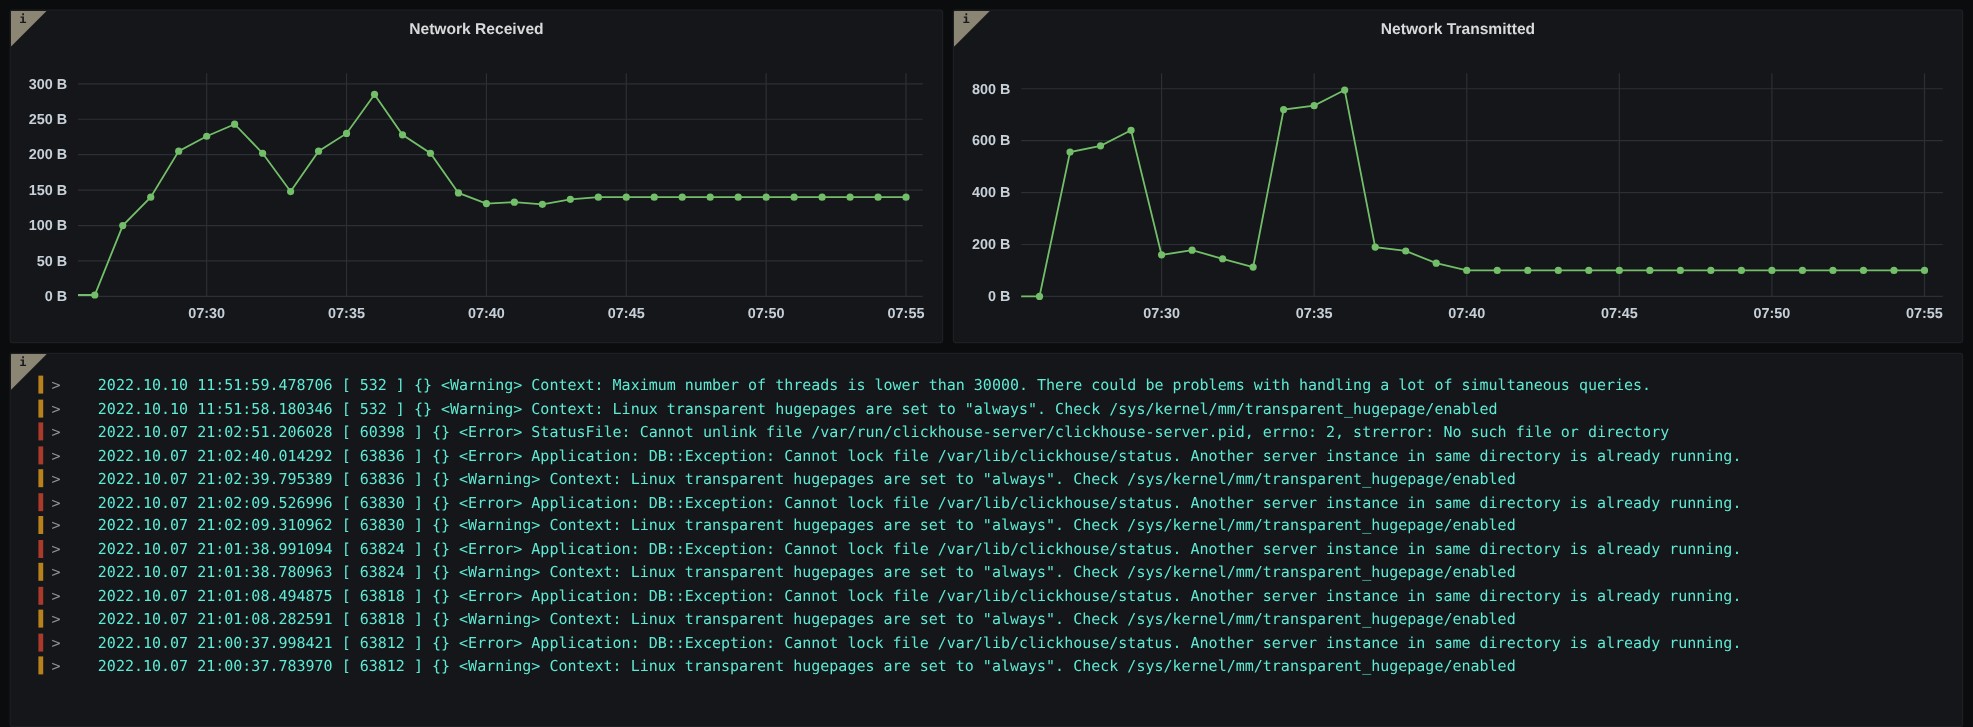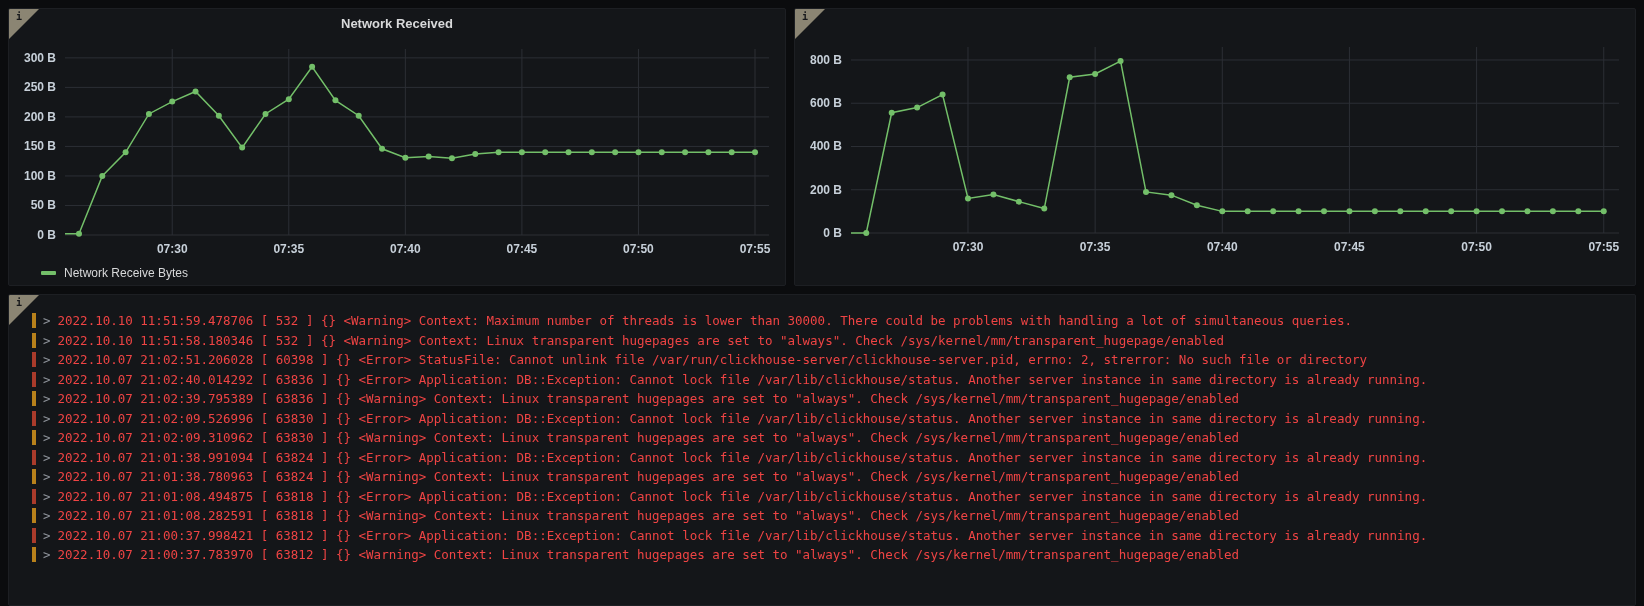--- a/index.html
+++ b/index.html
@@ -75,22 +75,23 @@
     cursor: pointer;
   }
   .level-bar { width: 4px; height: 15px; margin-right: 7px; flex: none; }
   .chevron {
     color: #8e939a;
     font: 12.5px "DejaVu Sans Mono", monospace;
     margin-right: 7px; flex: none;
   }
   .log-text {
     font: 12.5px "DejaVu Sans Mono", monospace;
-    color: #ef4444;
+    color: #5eead4;
     white-space: pre;
+    margin-left: 24px;
   }
 </style>
 </head>
 <body>
 
 <div class="dashboard">
 
   <div class="row-top">
 
     <section class="panel panel-left">
@@ -154,29 +155,28 @@
             <circle cx="582.8344370860927" cy="115.33333333333334" r="3" fill="#73bf69"></circle>
             <circle cx="606.1456953642385" cy="115.33333333333334" r="3" fill="#73bf69"></circle>
             <circle cx="629.4569536423842" cy="115.33333333333334" r="3" fill="#73bf69"></circle>
             <circle cx="652.7682119205299" cy="115.33333333333334" r="3" fill="#73bf69"></circle>
             <circle cx="676.0794701986755" cy="115.33333333333334" r="3" fill="#73bf69"></circle>
             <circle cx="699.3907284768213" cy="115.33333333333334" r="3" fill="#73bf69"></circle>
             <circle cx="722.7019867549669" cy="115.33333333333334" r="3" fill="#73bf69"></circle>
             <circle cx="746.0132450331126" cy="115.33333333333334" r="3" fill="#73bf69"></circle>
           </svg>
       </div>
-      <div class="legend">
-        <span class="swatch" style="background: rgb(115, 191, 105);"></span>
-        <span class="legend-label">Network Receive Bytes</span>
-      </div>
     </section>
 
     <section class="panel panel-right">
       <div class="corner-info">
         <span>i</span>
+      </div>
+      <div class="panel-header">
+        <h2 class="panel-title">Network Transmitted</h2>
       </div>
       <div class="chart-wrap">
         <svg class="chart" viewBox="0 0 840 224">
             <line x1="56" y1="198" x2="824" y2="198" stroke="#2c2f35" stroke-width="1"></line>
             <text x="47" y="202" text-anchor="end" class="tick">0 B</text>
             <line x1="56" y1="154.74418604651163" x2="824" y2="154.74418604651163" stroke="#2c2f35" stroke-width="1"></line>
             <text x="47" y="158.74418604651163" text-anchor="end" class="tick">200 B</text>
             <line x1="56" y1="111.48837209302327" x2="824" y2="111.48837209302327" stroke="#2c2f35" stroke-width="1"></line>
             <text x="47" y="115.48837209302327" text-anchor="end" class="tick">400 B</text>
             <line x1="56" y1="68.23255813953489" x2="824" y2="68.23255813953489" stroke="#2c2f35" stroke-width="1"></line>

